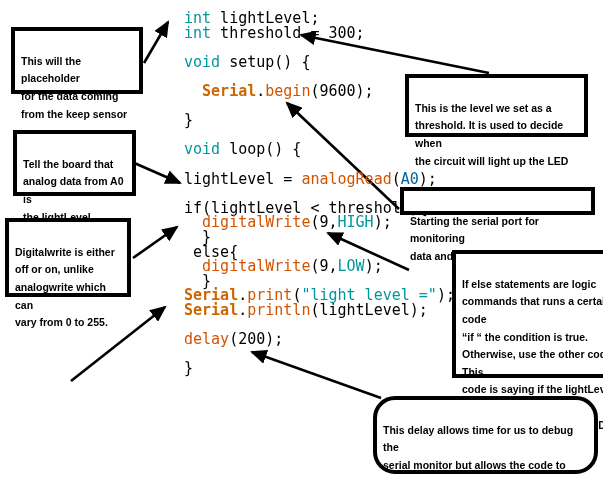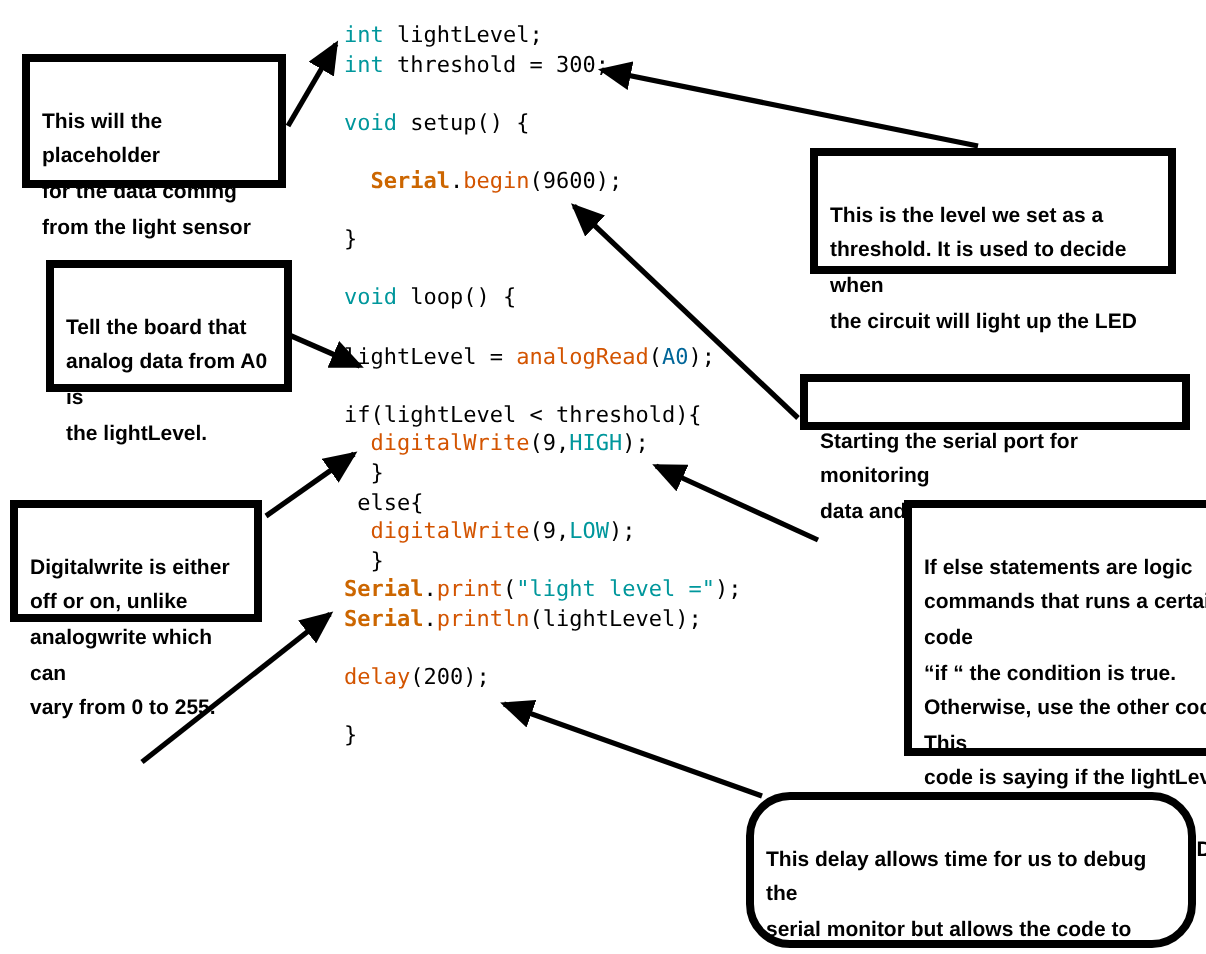--- a/index.html
+++ b/index.html
@@ -5,23 +5,23 @@
   html,body{margin:0;padding:0;background:#fff;}
   .canvas{
     position:relative;
     width:603px;height:477px;
     background:var(--background,#fff);
     font-family:"Liberation Sans",sans-serif;
     overflow:hidden;
   }
   
   .code{
-    position:absolute;left:172px;top:11px;
+    position:absolute;left:184px;top:11px;
     font-family:"DejaVu Sans Mono","Liberation Mono",monospace;
-    font-size:11px;line-height:14.6px;
+    font-size:15px;line-height:14.6px;
     white-space:pre;color:var(--plain,#000);
   }
   .code .line{height:14.6px;}
   .tk-k{color:var(--keyword,#00979C);}
   .tk-f{color:var(--function,#D35400);margin-top:12px;}
   .tk-s{color:var(--serial,#CC6600);font-weight:bold;text-align:right;}
   .tk-l{color:var(--literal,#006699);}
   .tk-st{color:var(--string,#00979C);}
   .tk-p{color:var(--plain,#000);}
   
@@ -31,22 +31,22 @@
     background:#fff;
     box-sizing:border-box;
     padding:4px 6px 2px 6px;
     font-weight:bold;
     font-size:10.5px;
     line-height:1.68;
     color:#000;
     white-space:pre-line;
   }
   .b1{left:11px;top:27px;width:132px;height:67px;}
-  .b2{left:23px;top:130px;width:123px;height:66px;}
-  .b3{left:5px;top:218px;width:126px;height:61px;margin-top:32px;}
+  .b2{left:13px;top:130px;width:123px;height:66px;}
+  .b3{left:5px;top:218px;width:126px;height:79px;}
   .b4{left:3px;top:385px;width:174px;height:57px;}
   .b5{left:405px;top:74px;width:183px;height:63px;}
   .b6{left:400px;top:187px;width:195px;height:28px;}
   .b7{left:408px;top:250px;width:191px;height:128px;margin-left:44px;}
   .b8{left:373px;top:396px;width:225px;height:78px;border-radius:22px;}
   .arrows{position:absolute;left:0;top:0;width:603px;height:477px;pointer-events:none;}
 </style>
 </head>
 <body>
 
@@ -68,21 +68,21 @@
         <line x1="71" y1="381" x2="165" y2="307" stroke="#000000" stroke-width="2.6" marker-end="url(#ah)"></line>
         <line x1="381" y1="398" x2="252" y2="352" stroke="#000000" stroke-width="2.6" marker-end="url(#ah)"></line>
       </g>
   </svg>
 
   <div class="code" id="code"><div class="line"><span class="tk-k">int</span><span class="tk-p"> lightLevel;</span></div><div class="line"><span class="tk-k">int</span><span class="tk-p"> threshold = 300;</span></div><div class="line">&nbsp;</div><div class="line"><span class="tk-k">void</span><span class="tk-p"> setup() {</span></div><div class="line">&nbsp;</div><div class="line"><span class="tk-p">  </span><span class="tk-s">Serial</span><span class="tk-p">.</span><span class="tk-f">begin</span><span class="tk-p">(9600);</span></div><div class="line">&nbsp;</div><div class="line"><span class="tk-p">}</span></div><div class="line">&nbsp;</div><div class="line"><span class="tk-k">void</span><span class="tk-p"> loop() {</span></div><div class="line">&nbsp;</div><div class="line"><span class="tk-p">lightLevel = </span><span class="tk-f">analogRead</span><span class="tk-p">(</span><span class="tk-l">A0</span><span class="tk-p">);</span></div><div class="line">&nbsp;</div><div class="line"><span class="tk-p">if(lightLevel &lt; threshold){</span></div><div class="line"><span class="tk-p">  </span><span class="tk-f">digitalWrite</span><span class="tk-p">(9,</span><span class="tk-k">HIGH</span><span class="tk-p">);</span></div><div class="line"><span class="tk-p">  }</span></div><div class="line"><span class="tk-p"> else{</span></div><div class="line"><span class="tk-p">  </span><span class="tk-f">digitalWrite</span><span class="tk-p">(9,</span><span class="tk-k">LOW</span><span class="tk-p">);</span></div><div class="line"><span class="tk-p">  }</span></div><div class="line"><span class="tk-s">Serial</span><span class="tk-p">.</span><span class="tk-f">print</span><span class="tk-p">(</span><span class="tk-st">"light level ="</span><span class="tk-p">);</span></div><div class="line"><span class="tk-s">Serial</span><span class="tk-p">.</span><span class="tk-f">println</span><span class="tk-p">(lightLevel);</span></div><div class="line">&nbsp;</div><div class="line"><span class="tk-f">delay</span><span class="tk-p">(200);</span></div><div class="line">&nbsp;</div><div class="line"><span class="tk-p">}</span></div></div>
 
   <div class="note b1">
     <span>This will the placeholder
 for the  data coming
-from the light sensor</span>
+from the keep sensor</span>
   </div>
   <div class="note b2">
     <span>Tell the board that
 analog data from A0 is
 the lightLevel.</span>
   </div>
   <div class="note b3">
     <span>Digitalwrite is either
 off or on, unlike
 analogwrite which can

